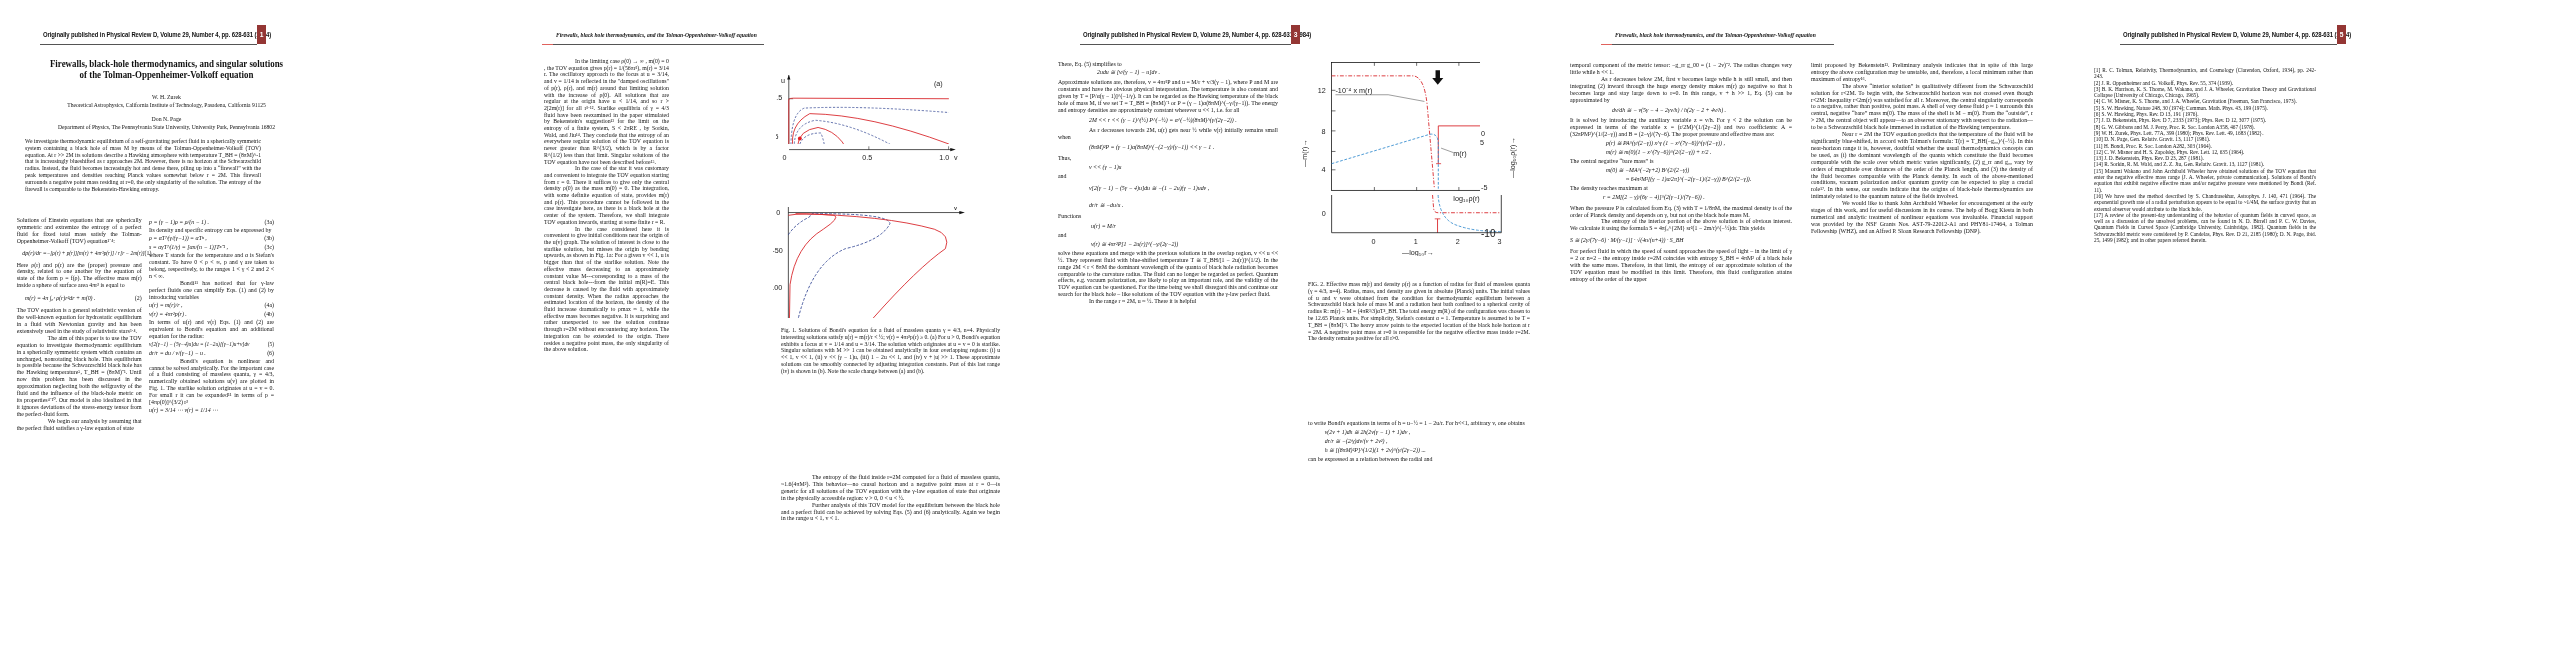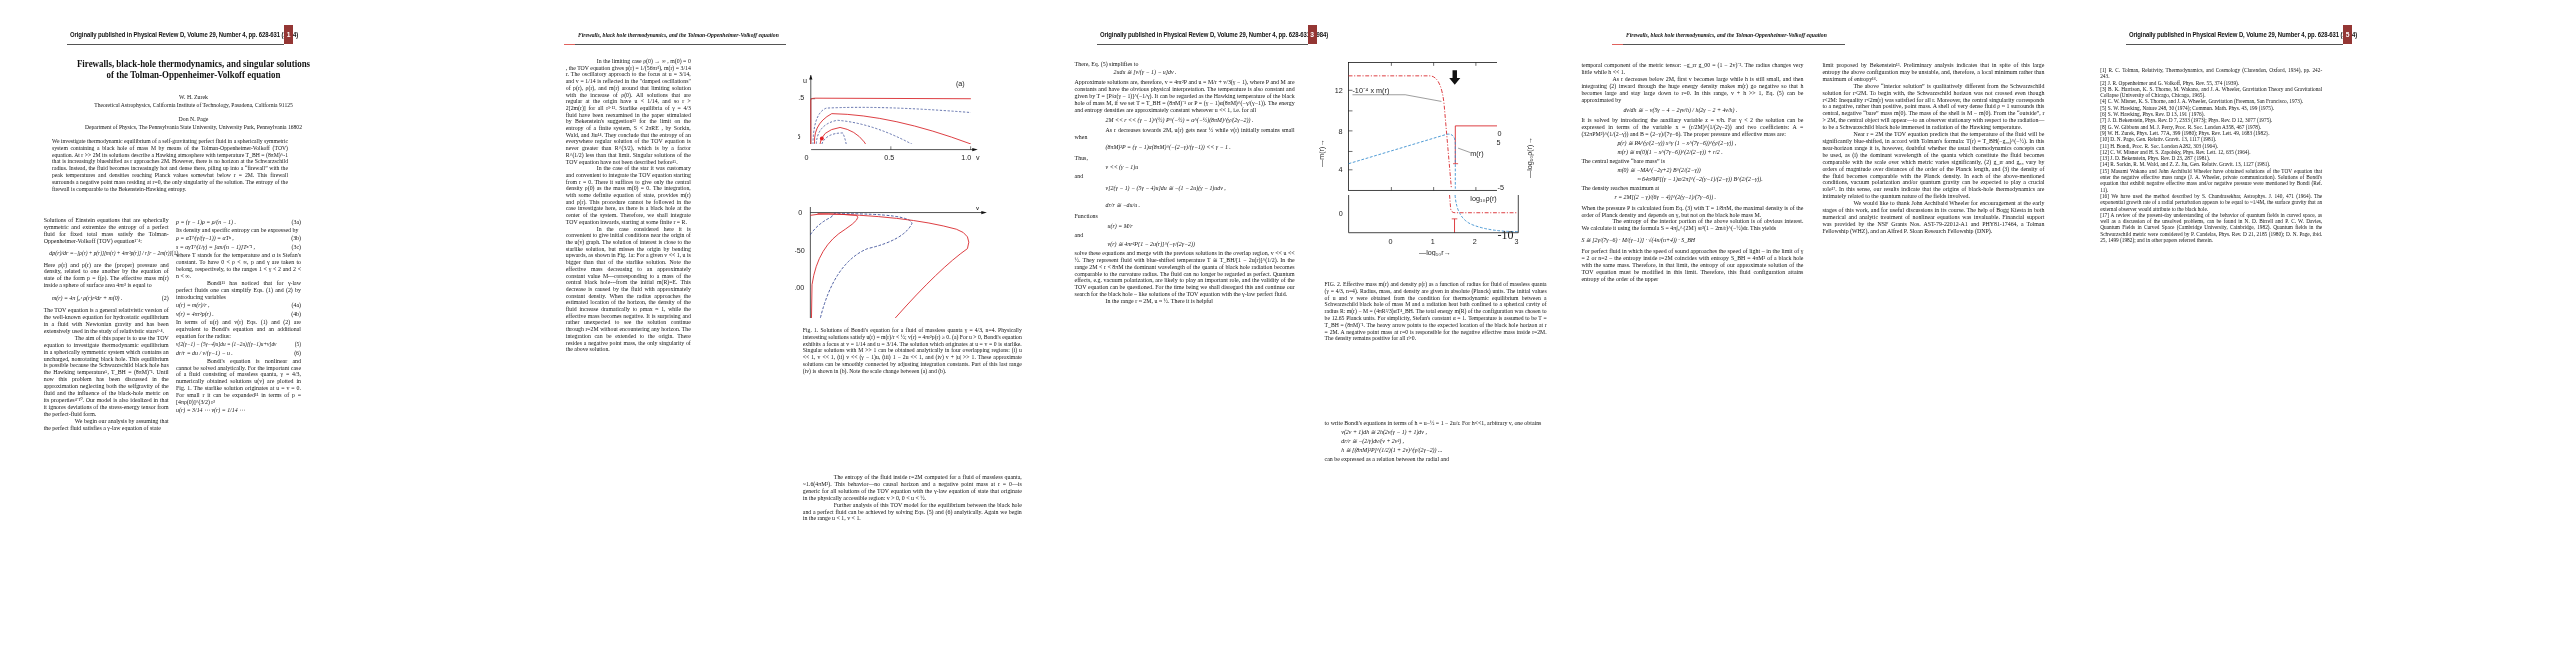--- a/index.html
+++ b/index.html
@@ -1,18 +1,18 @@
 <!DOCTYPE html>
 <html style="font-size:9px"><head>
 <meta charset="utf-8">
 <style>
   * { box-sizing: border-box; margin: 0; padding: 0; }
   html, body { width: 2576px; height: 667px; background: #ffffff; overflow: hidden; }
   body { font-family: "Liberation Serif", serif; color: #111; }
-  .spread { display: flex; width: 2576px; height: 667px; padding-left: 27px; }
+  .spread { display: flex; width: 2576px; height: 667px; }
   .page { position: relative; width: 515px; height: 667px; background: #fff; overflow: hidden; }
 
   
   .hdr-odd { position: absolute; top: 28px; left: 40px; width: 217px; height: 16.7px; border-bottom: 0.8px solid #555; }
   .hdr-odd .hdr-text { position: absolute; left: 3.3px; top: 3.3px; font-family: "Liberation Sans", sans-serif; font-weight: bold; font-size: 6.4px; color: #111; white-space: nowrap; letter-spacing: -0.1px; transform: scaleX(0.93); transform-origin: left; }
   .hdr-odd .pnum { position: absolute; right: -9px; top: -3.3px; width: 9px; height: 19px; background: #943634; color: #fff; font-family: "Liberation Sans", sans-serif; font-weight: bold; font-size: 6.7px; display:flex; align-items:center; justify-content:center; }
   .hdr-even { position: absolute; top: 28px; left: 30px; width: 222px; height: 16.7px; border-bottom: 0.8px solid #555; }
   .hdr-even::before { content:""; position:absolute; left:0; bottom:-0.8px; width:11px; height:0.8px; background:#e0625d; }
   .hdr-even .hdr-text { position: absolute; left: 14px; top: 3.9px; font-family: "Liberation Serif", serif; font-weight: bold; font-style: italic; font-size: 6.1px; white-space: nowrap; transform: scaleX(0.92); transform-origin: left; }
 
@@ -263,21 +263,21 @@
           <text x="297" y="88">2</text>
           <text x="372" y="88">3</text>
         <text x="200" y="108">—log₁₀r→</text>
       </g>
     </svg>
     <div style="position:absolute; left:450px; top:117px; font-family:'Liberation Sans',sans-serif; font-size:7.2px; line-height:51px; color:#222">
       <div>5</div>
     </div>
     <div style="position:absolute; left:451px; top:129px; font-family:'Liberation Sans',sans-serif; font-size:7.2px; color:#222">0</div>
     <div style="position:absolute; left:451px; top:183px; font-family:'Liberation Sans',sans-serif; font-size:7.2px; color:#222">-5</div>
-    <div style="position:absolute; left:451px; top:228px; font-family:Liberation Serif, serif; font-size:12px; color:#222">-10</div>
+    <div style="position:absolute; left:451px; top:228px; font-family:Liberation Sans, sans-serif; font-size:10px; color:#222">-10</div>
     <div style="position:absolute; left:270px; top:167px; transform:rotate(-90deg); transform-origin:left top; font-family:'Liberation Sans',sans-serif; font-size:7.2px; color:#222; white-space:nowrap">—m(r)→</div>
     <div style="position:absolute; left:478px; top:178px; transform:rotate(-90deg); transform-origin:left top; font-family:'Liberation Sans',sans-serif; font-size:7.2px; color:#222; white-space:nowrap">—log₁₀ρ(r)→</div>
 
     <div class="caption" style="top:281px; left:278px; width:222px;">FIG. 2. Effective mass m(r) and density ρ(r) as a function of radius for fluid of massless quanta (γ = 4/3, n=4). Radius, mass, and density are given in absolute (Planck) units. The initial values of u and v were obtained from the condition for thermodynamic equilibrium between a Schwarzschild black hole of mass M and a radiation heat bath confined to a spherical cavity of radius R: m(r) − M = (4πR³/3)αT⁴_BH. The total energy m(R) of the configuration was chosen to be 12.65 Planck units. For simplicity, Stefan's constant α = 1. Temperature is assumed to be T = T_BH ≡ (8πM)⁻¹. The heavy arrow points to the expected location of the black hole horizon at r = 2M. A negative point mass at r=0 is responsible for the negative effective mass inside r=2M. The density remains positive for all r&gt;0.</div>
     <div class="col" style="top:420px; left:278px; width:222px;">
       <p>to write Bondi's equations in terms of h ≡ u−½ = 1 − 2u/r. For h&lt;&lt;1, arbitrary v, one obtains</p>
       <div class="eq" style="padding:2.2px 0 1.1px 16.7px">v(2v + 1)dh ≅ 2h(2v(γ − 1) + 1)dv ,</div>
       <div class="eq" style="padding:1.1px 0 1.1px 16.7px">dr/r ≅ −(2/γ)dv/(v + 2v²) ,</div>
       <div class="eq" style="padding:1.1px 0 2.2px 16.7px">h ≅ [(8πM)²P]^(1/2)(1 + 2v)^(γ/(2γ−2)) ...</div>
       <p>can be expressed as a relation between the radial and</p>

